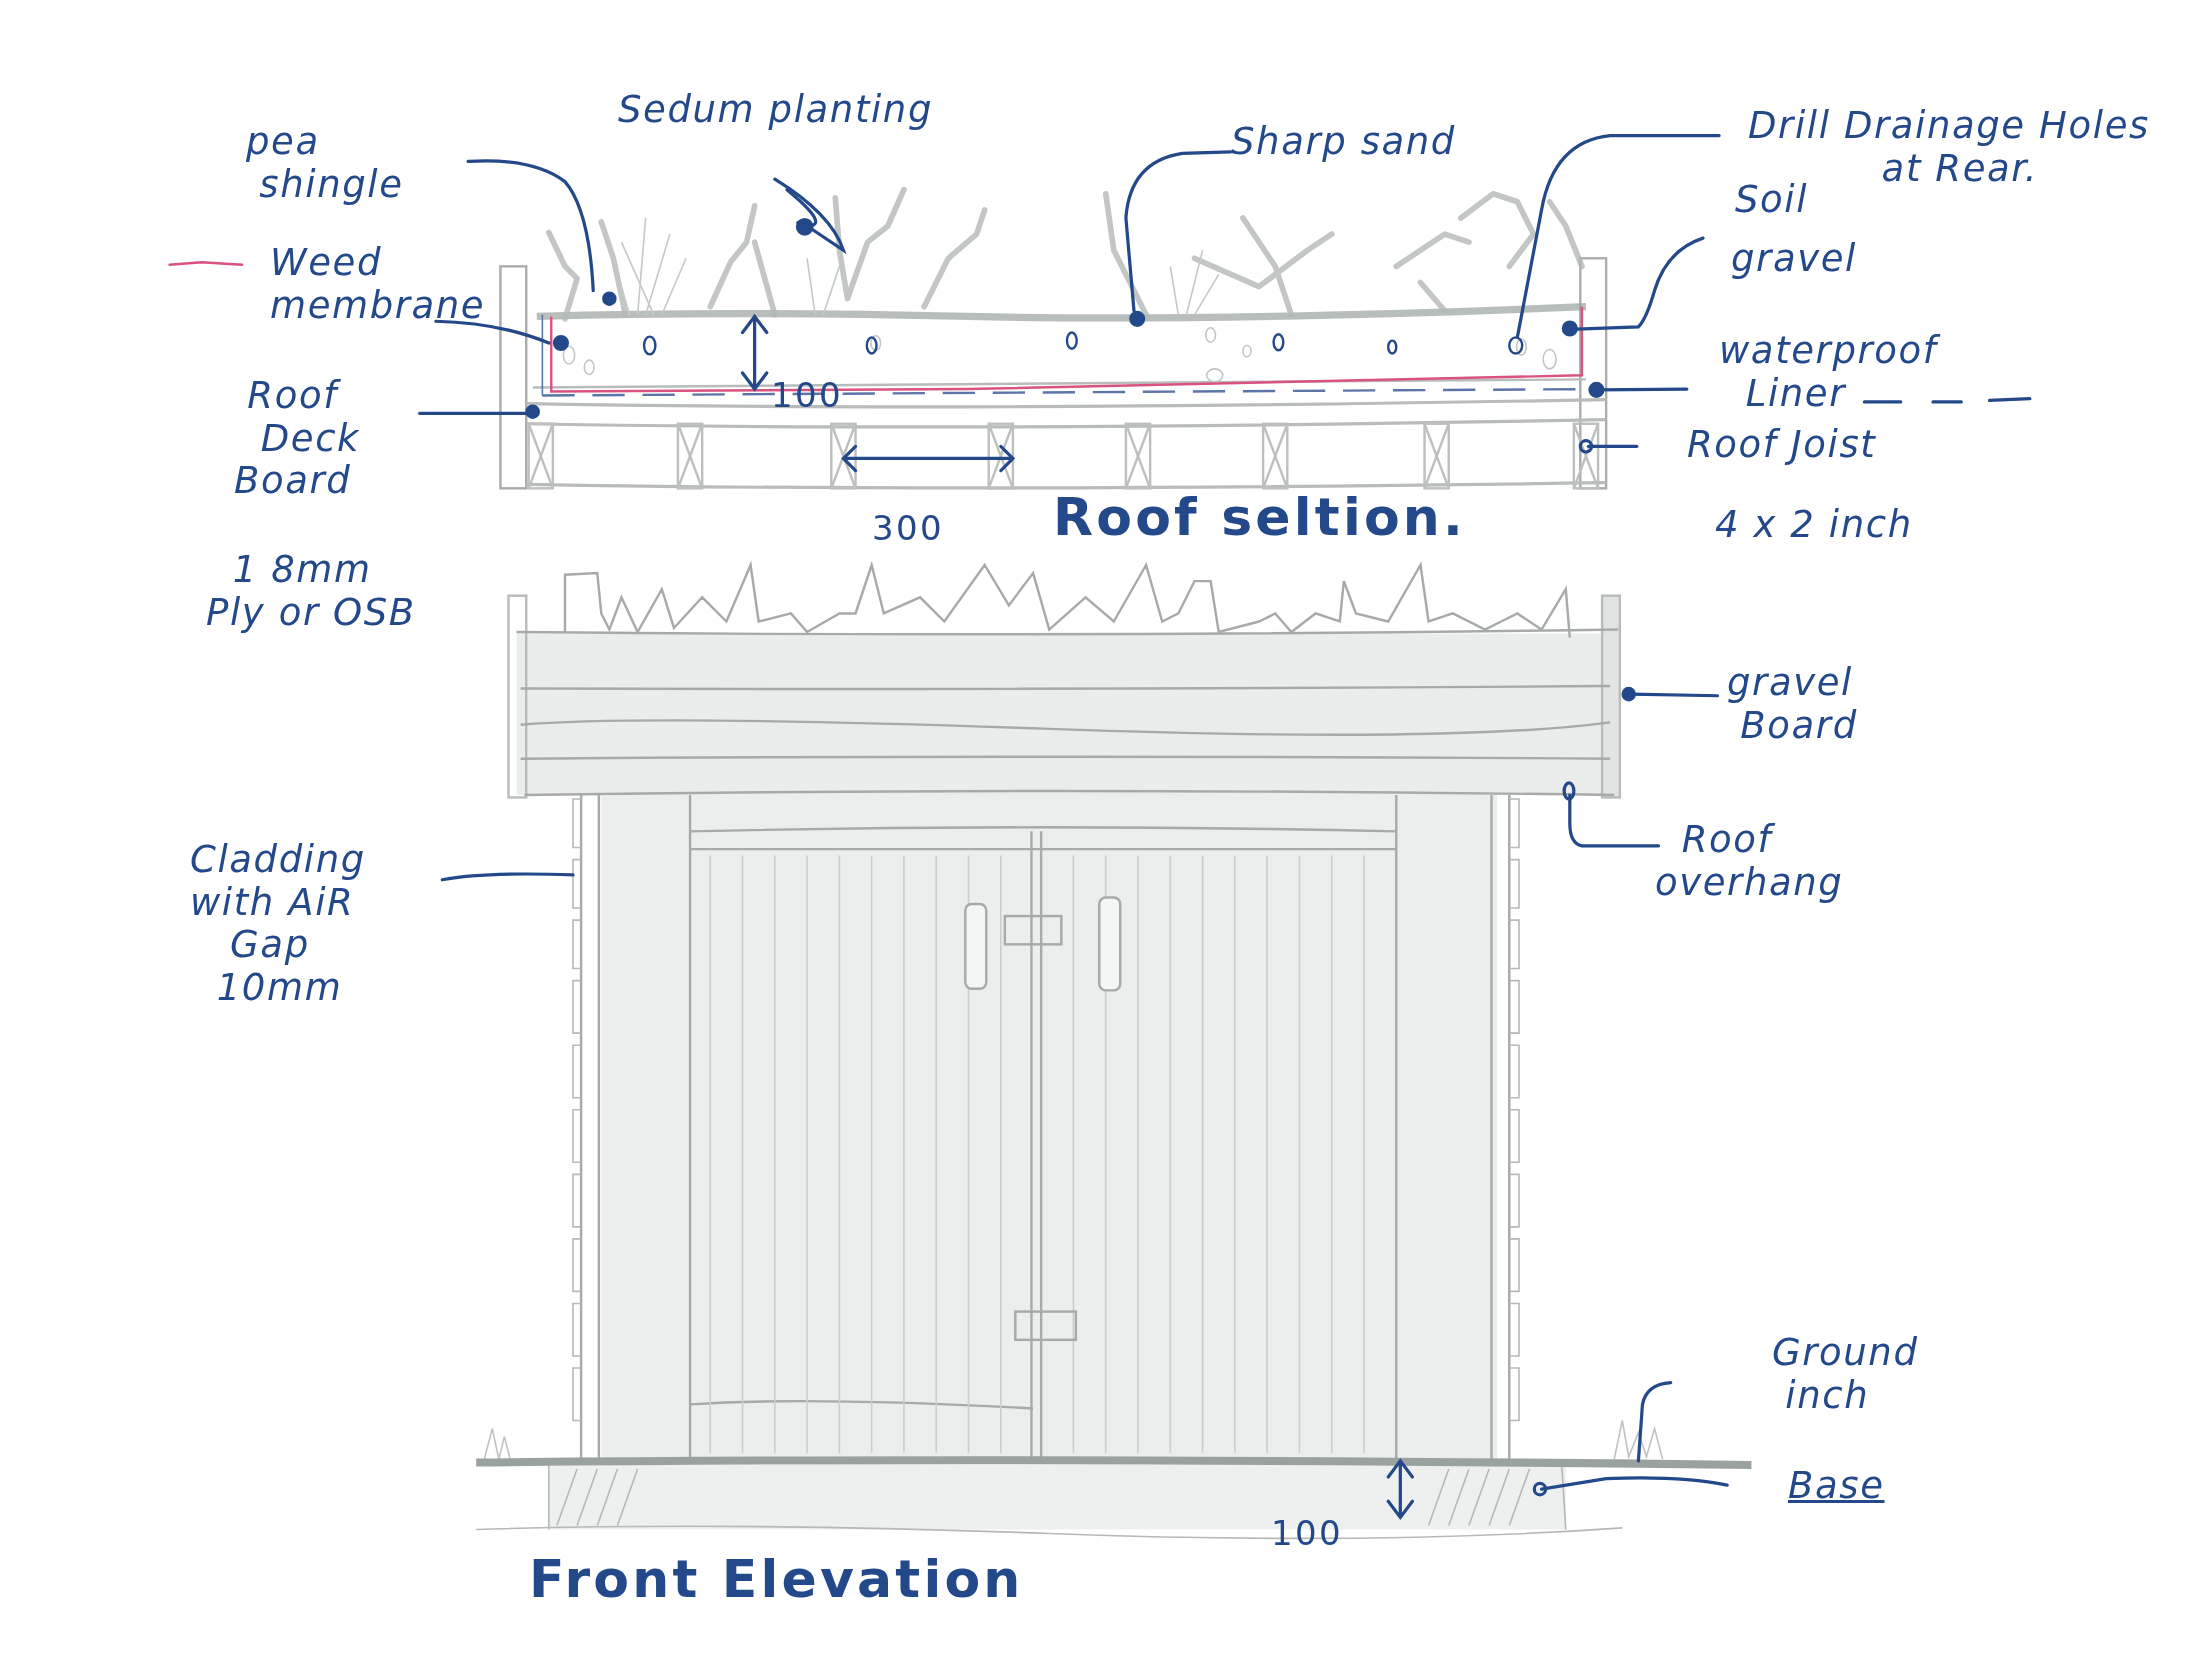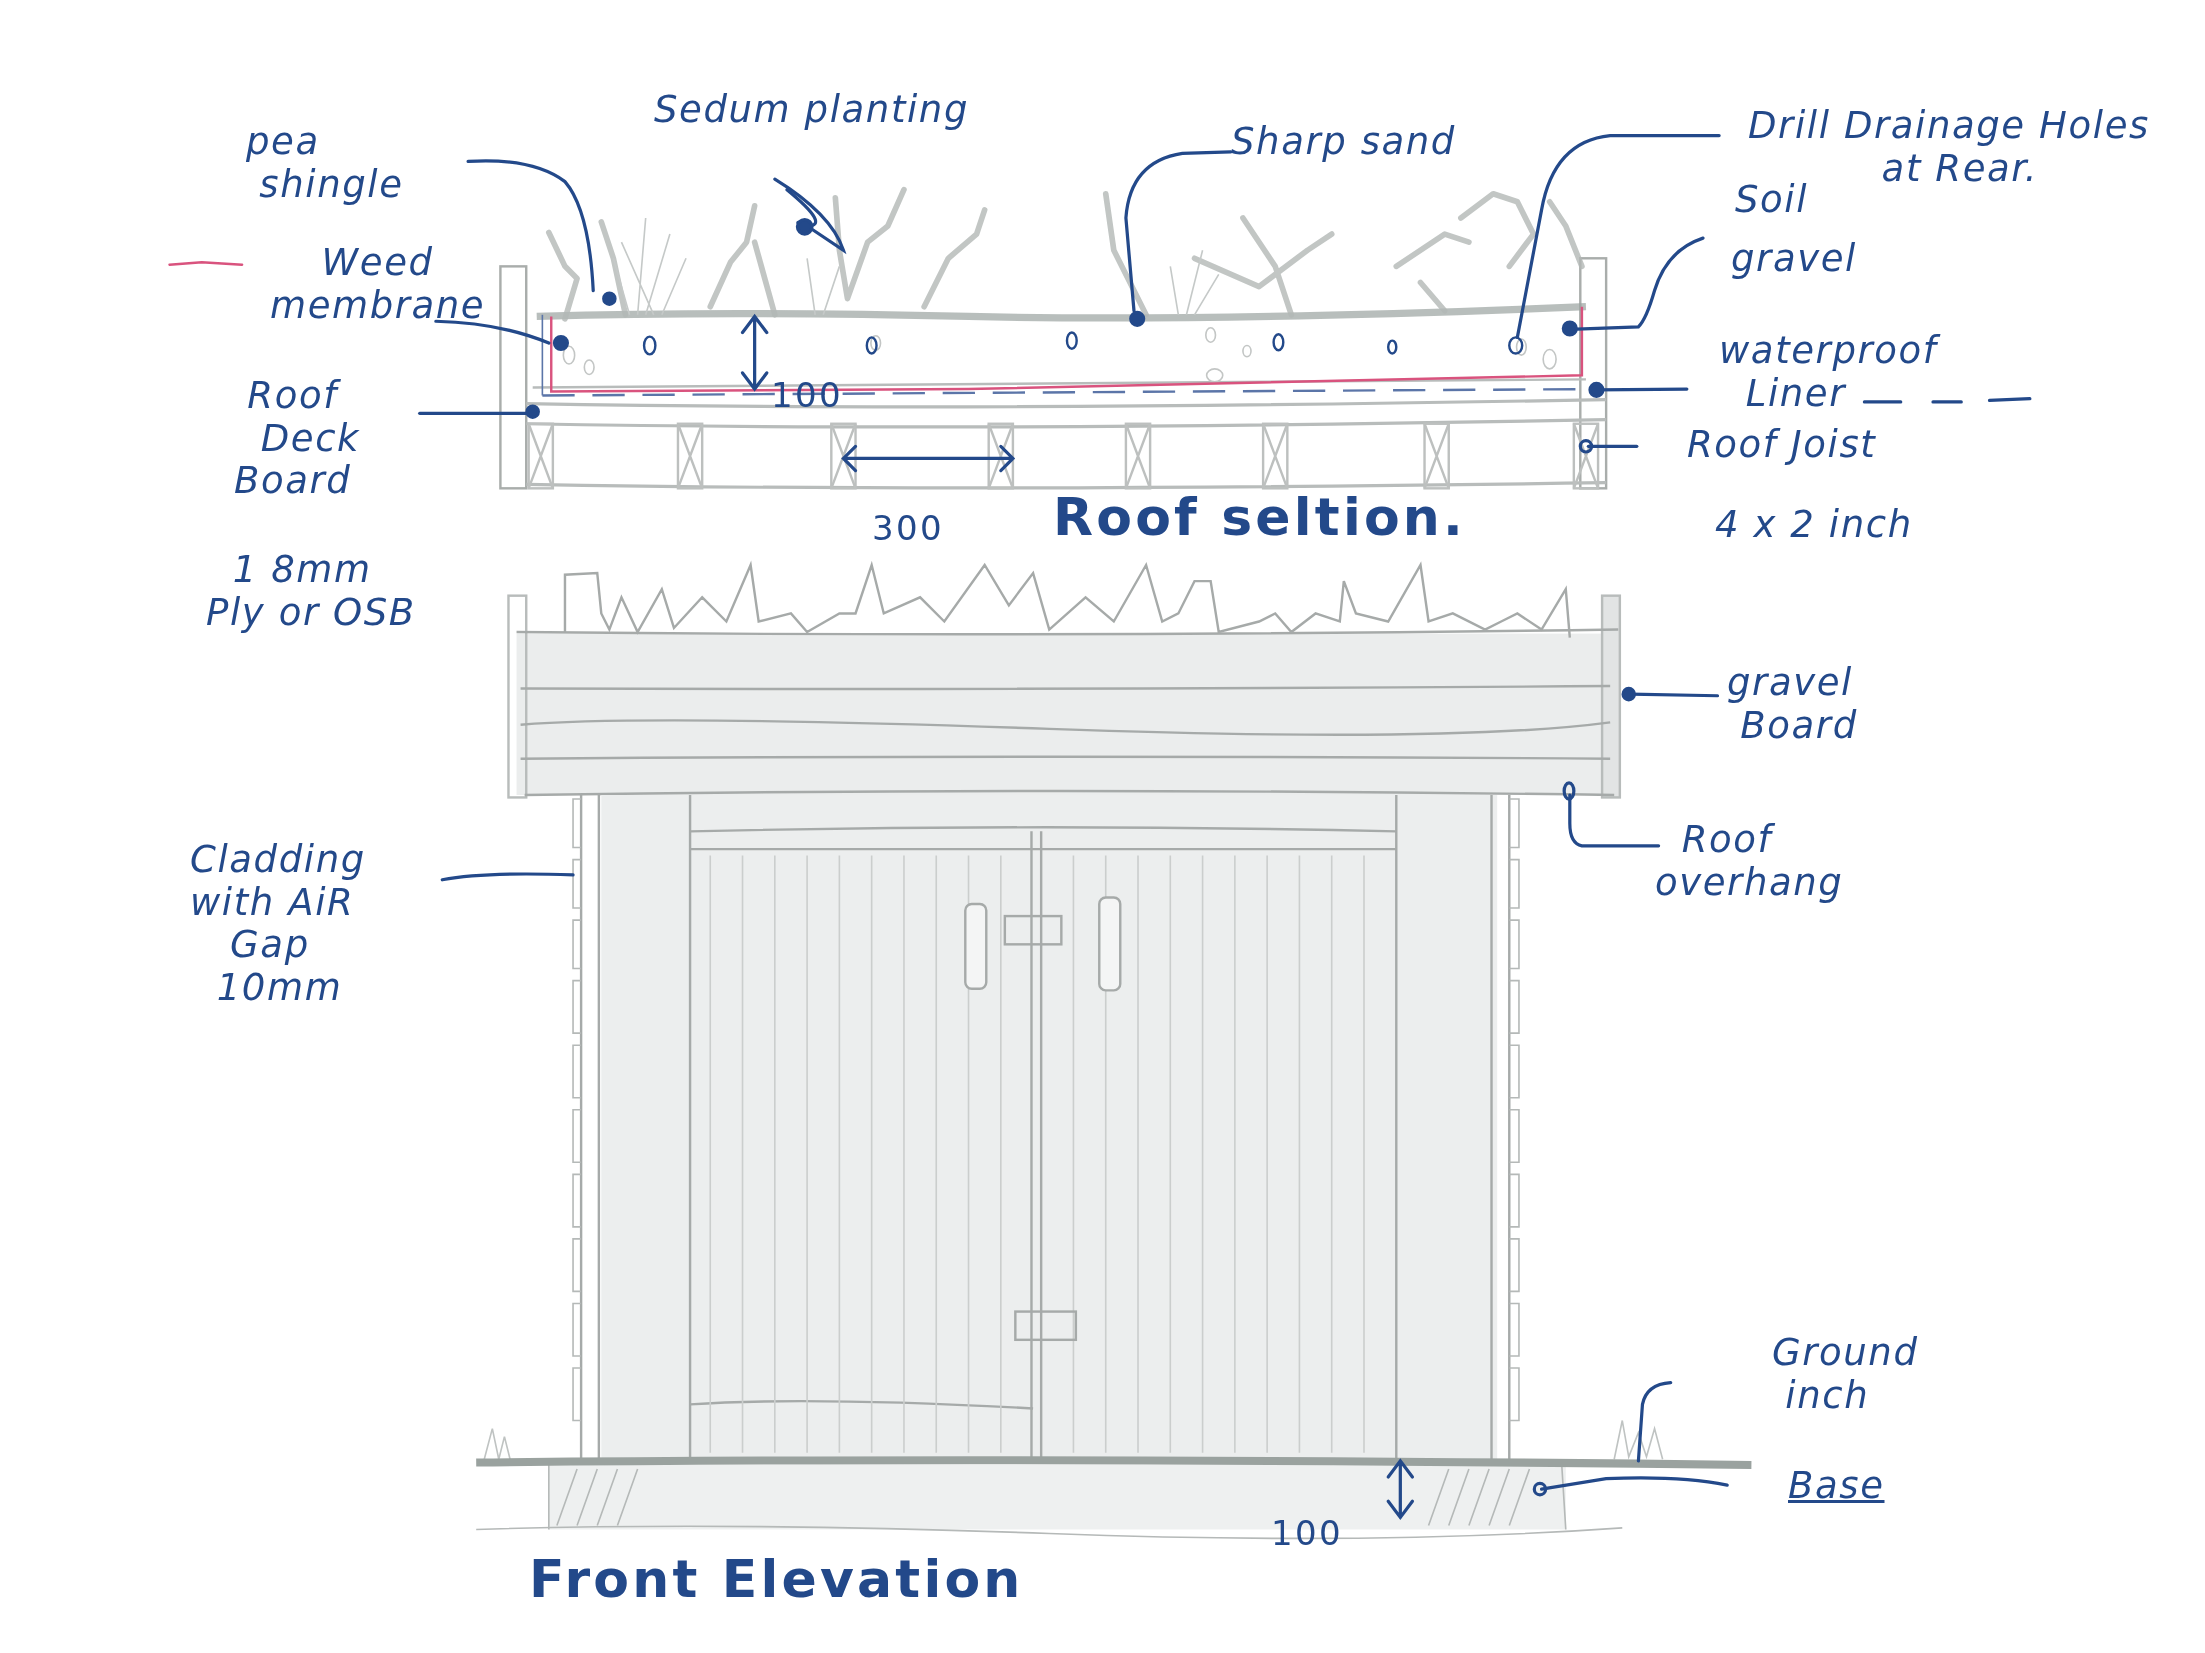--- a/index.html
+++ b/index.html
@@ -199,27 +199,27 @@
     <path d="M548 1090 Q600 1080 710 1084"></path>
     <path d="M2070 1713 Q2040 1715 2035 1740 L2030 1810"></path>
     <path d="M2140 1840 Q2080 1828 1990 1832 L1910 1845"></path>
     <circle cx="1908" cy="1845" r="7" fill="none"></circle>
     <path d="M1735 1810 L1735 1880 M1720 1830 L1735 1810 L1750 1830 M1720 1860 L1735 1880 L1750 1860"></path>
   </g>
 </svg>
 
 <div class="lbl md" style="left:246px; top:121px;">pea
  shingle</div>
-<div class="lbl md" style="left:618px; top:89px;margin-left:36px;">Sedum planting</div>
+<div class="lbl md" style="left:618px; top:89px;">Sedum planting</div>
 <div class="lbl md" style="left:1231px; top:121px;">Sharp sand</div>
 <div class="lbl md" style="left:1748px; top:105px;">Drill Drainage Holes
           at Rear.</div>
 <div class="lbl md" style="left:1735px; top:179px;">Soil</div>
 <div class="lbl md" style="left:1731px; top:238px;">gravel</div>
-<div class="lbl md" style="left:270px; top:242px;text-align:center;">Weed
+<div class="lbl md" style="left:270px; top:242px;">Weed
 membrane</div>
 <div class="lbl md" style="left:1719px; top:330px;">waterproof
   Liner</div>
 <div class="lbl md" style="left:234px; top:375px;"> Roof
   Deck
 Board</div>
 <div class="lbl md" style="left:206px; top:549px;">  1 8mm
 Ply or OSB</div>
 <div class="lbl md" style="left:1687px; top:424px;">Roof Joist</div>
 <div class="lbl md" style="left:1715px; top:504px;">4 x 2 inch</div>

